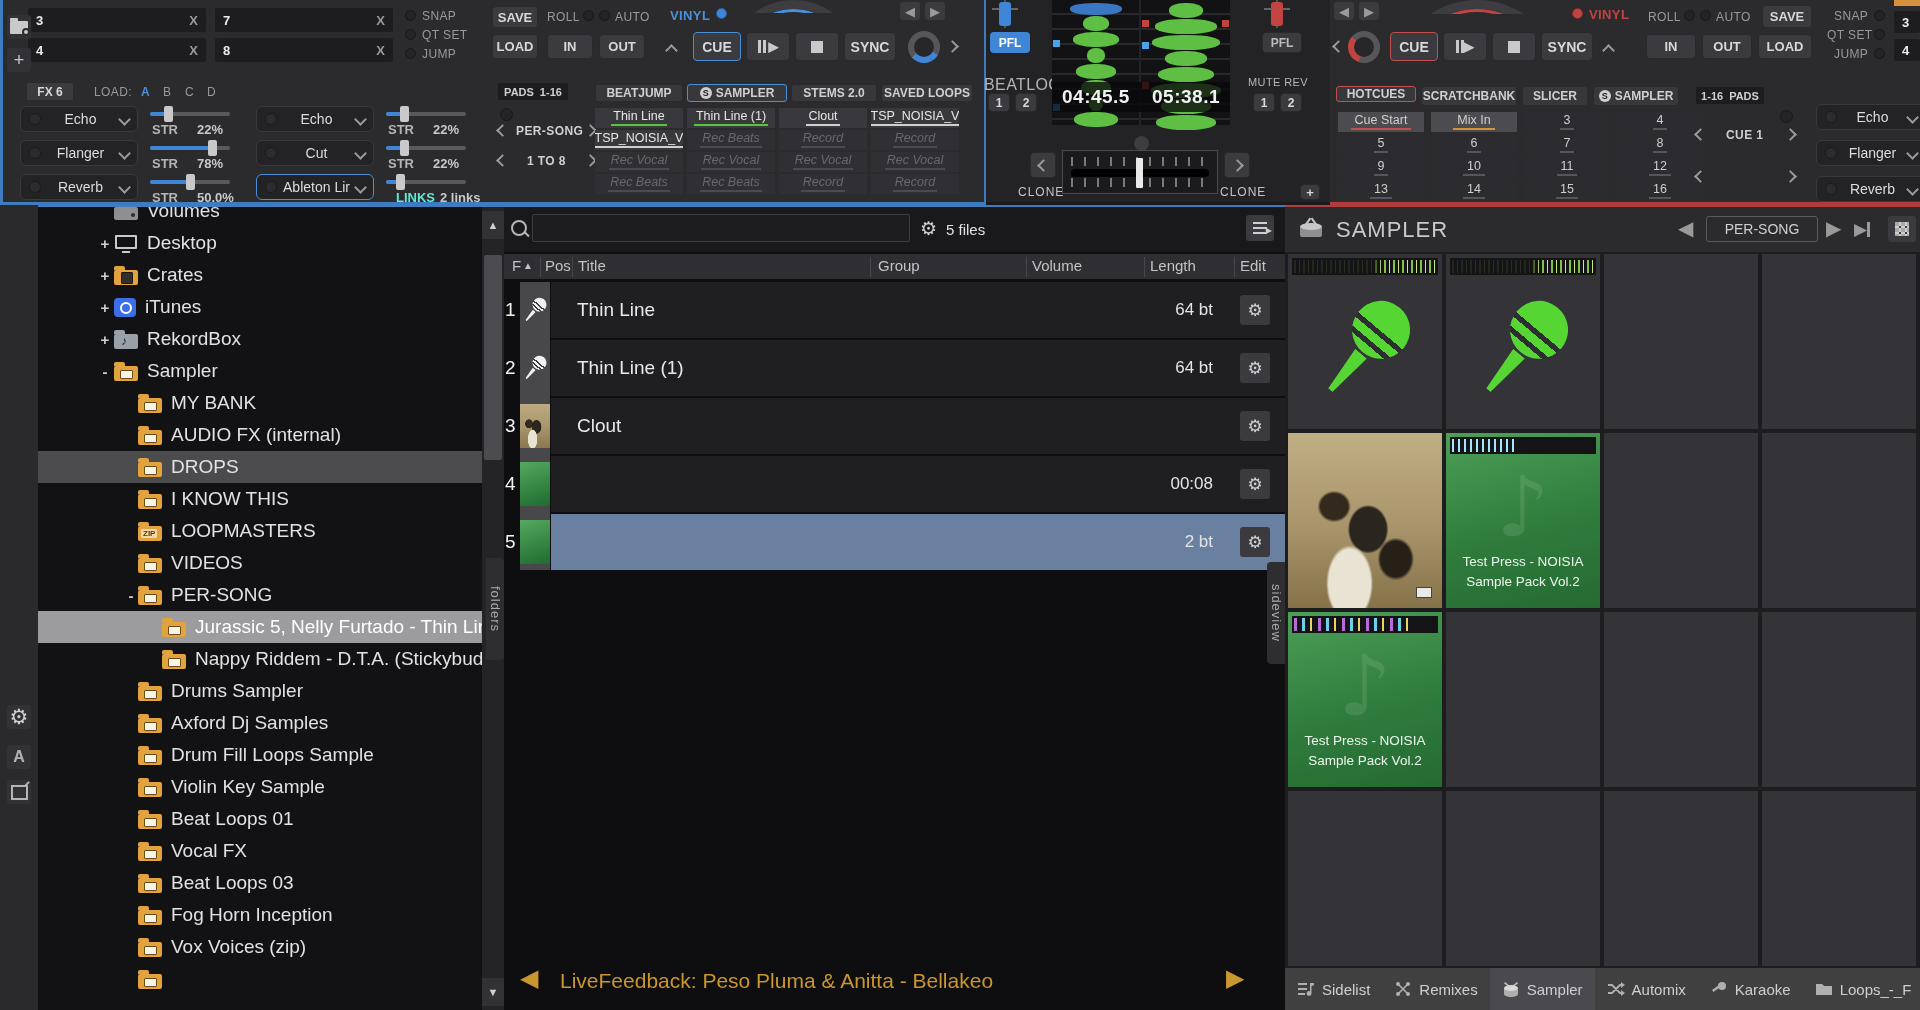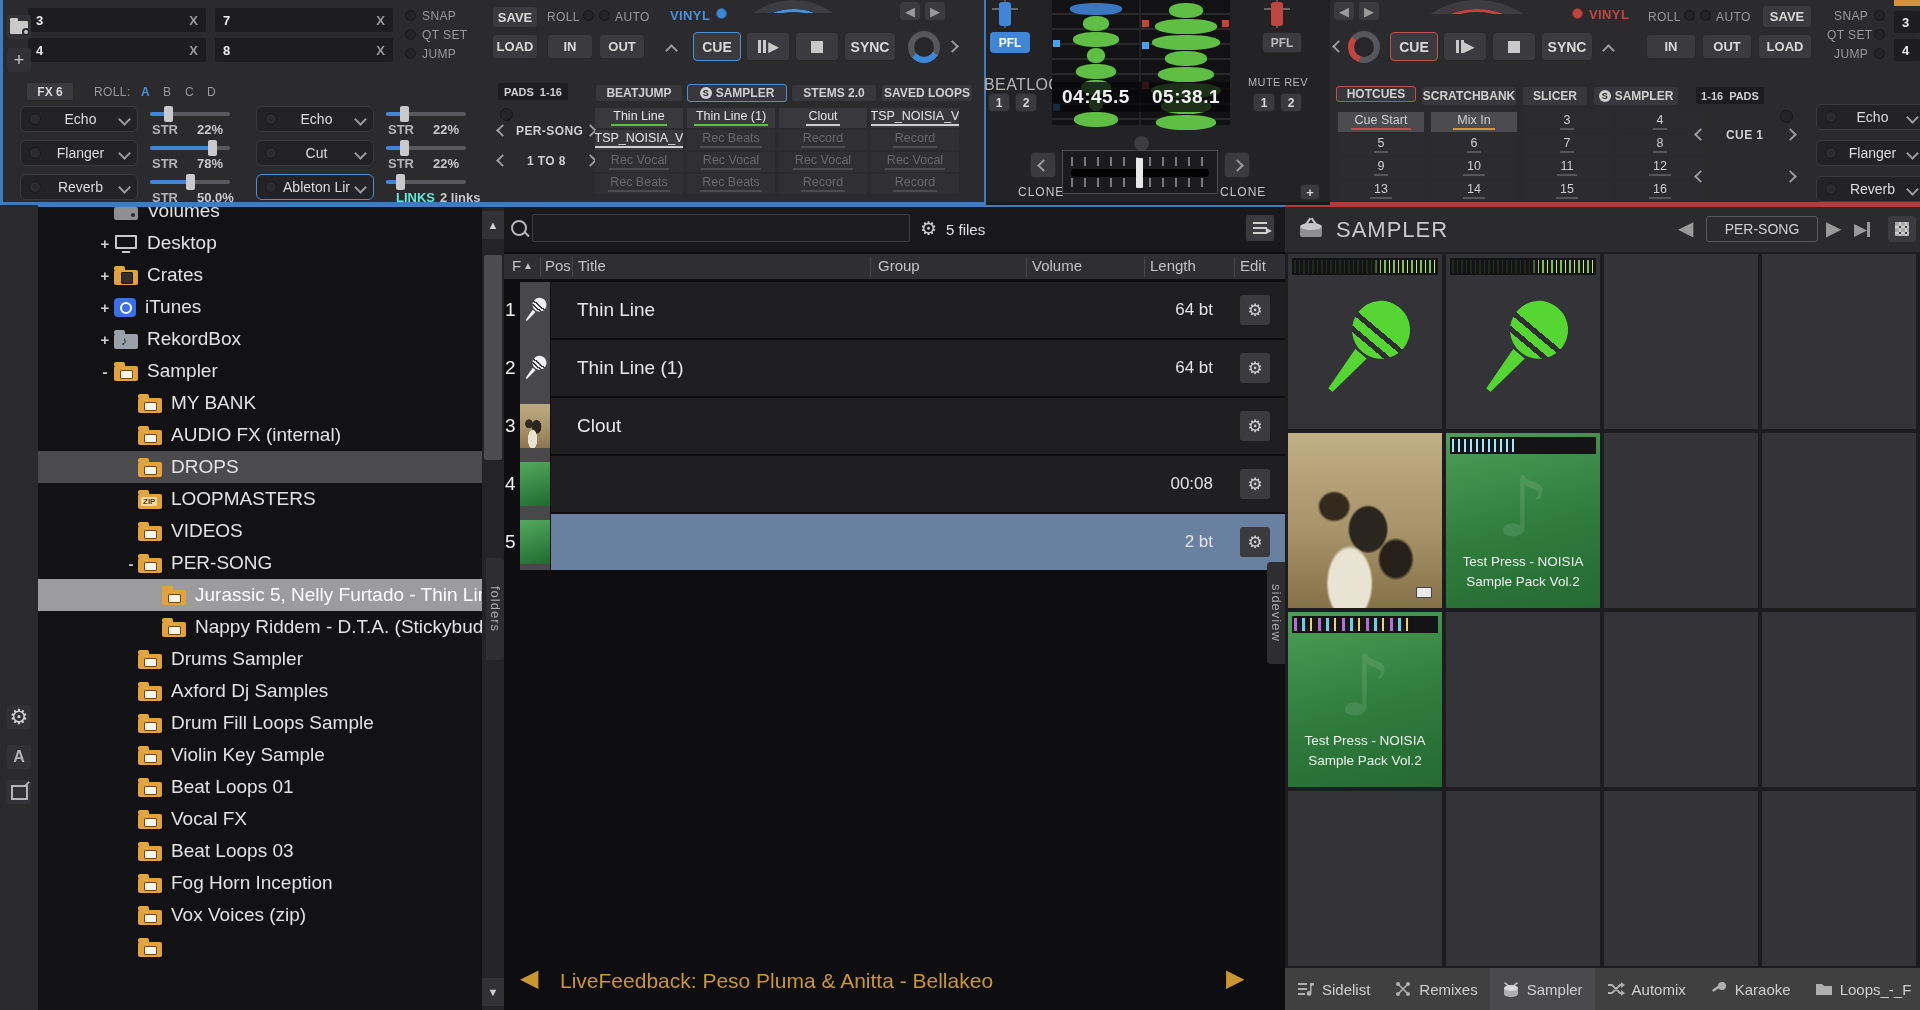--- a/index.html
+++ b/index.html
@@ -39,21 +39,21 @@
         font-size:12px;font-weight:bold;display:flex;align-items:center;justify-content:center;gap:4px;box-sizing:border-box;}
   .ptab.sel{border:1px solid #4a90d9;}
   .ptab.selr{border:1px solid #c0504d;}
   .scirc{width:12px;height:12px;border-radius:50%;background:#cfcfcf;color:#222;font-size:9px;font-weight:bold;
          display:inline-flex;align-items:center;justify-content:center;}
   .lpgrid{position:absolute;left:595px;top:108px;display:grid;grid-template-columns:repeat(4,88px);
           grid-auto-rows:20px;gap:2px 4px;}
   .lpcell{background:#39393d;display:flex;align-items:flex-start;justify-content:center;overflow:hidden;}
   .lpcell .lplabel{font-size:12.5px;color:#e6e6e6;border-bottom:2px solid #cfcfcf;padding:0 2px 0 2px;line-height:16px;white-space:nowrap;}
   .lpcell.green .lplabel{border-bottom-color:#56c53a;}
-  .lpcell.dim{background:#302f33;}
+  .lpcell.dim{background:#302f33;font-style:italic;}
   .lpcell.dim .lplabel{color:#68686d;border-bottom-color:#4a4a4f;}
   .rpgrid{position:absolute;left:1338px;top:112px;display:grid;grid-template-columns:repeat(4,86px);
           grid-auto-rows:20px;gap:3px 7px;}
   .rgcell{background:#2c2c30;display:flex;align-items:flex-start;justify-content:center;overflow:hidden;}
   .rgcell .lplabel{font-size:12.5px;color:#cfcfcf;border-bottom:2px solid #55555a;padding:0 4px;line-height:16px;white-space:nowrap;}
   .rgcell.hot{background:#4c4c50;}
   .rgcell.red-u .lplabel{border-bottom-color:#c0504d;}
   .rgcell.orange-u .lplabel{border-bottom-color:#d6913c;}
   
   .knob{position:absolute;border-radius:50%;}
@@ -246,21 +246,21 @@
     <span style="color:#c9c9c9;font-size:13px;">▶</span>
   </div>
   <div class="btn" style="left:795px;top:32px;width:44px;height:29px;">
     <span style="display:inline-block;width:12px;height:12px;background:#c9c9c9;"></span>
   </div>
   <div class="btn" style="left:844px;top:32px;width:52px;height:29px;font-size:14px;">SYNC</div>
   <div class="knob kblue" style="left:908px;top:31px;width:32px;height:32px;"></div>
   <span class="chev right" style="position:absolute;left:948px;top:42px;"></span>
 
   <div class="btn" style="left:26px;top:82px;width:48px;height:19px;font-size:12px;border-radius:2px;">FX 6</div>
-  <span class="lab" style="left:94px;top:85px;">ROLL:</span>
+  <span class="lab" style="left:94px;top:85px;">LOAD:</span>
   <span class="lab" style="left:141px;top:85px;color:#4a90d9;font-weight:bold;">A</span>
   <span class="lab" style="left:163px;top:85px;">B</span>
   <span class="lab" style="left:185px;top:85px;">C</span>
   <span class="lab" style="left:207px;top:85px;">D</span>
 
   <div class="fxdd" style="left:20px;top:106px;width:118px;">
     <span class="ddot"></span>
       <span class="ddname">Echo</span>
       <span class="chev down"></span>
   </div>
@@ -726,20 +726,25 @@
           <span class="icn icn-drum-folder"></span>
           <span class="tlabel">AUDIO FX (internal)</span>
         </div>
 
         <div class="trow d1 sel-dark">
           <span class="exp"></span>
           <span class="icn icn-drum-folder"></span>
           <span class="tlabel">DROPS</span>
         </div>
 
+        <div class="trow d1">
+          <span class="exp"></span>
+          <span class="icn icn-drum-folder"></span>
+          <span class="tlabel">I KNOW THIS</span>
+        </div>
 
         <div class="trow d1">
           <span class="exp"></span>
           <span class="icn icn-zip-folder"></span>
           <span class="tlabel">LOOPMASTERS</span>
         </div>
 
         <div class="trow d1">
           <span class="exp"></span>
           <span class="icn icn-drum-folder"></span>

